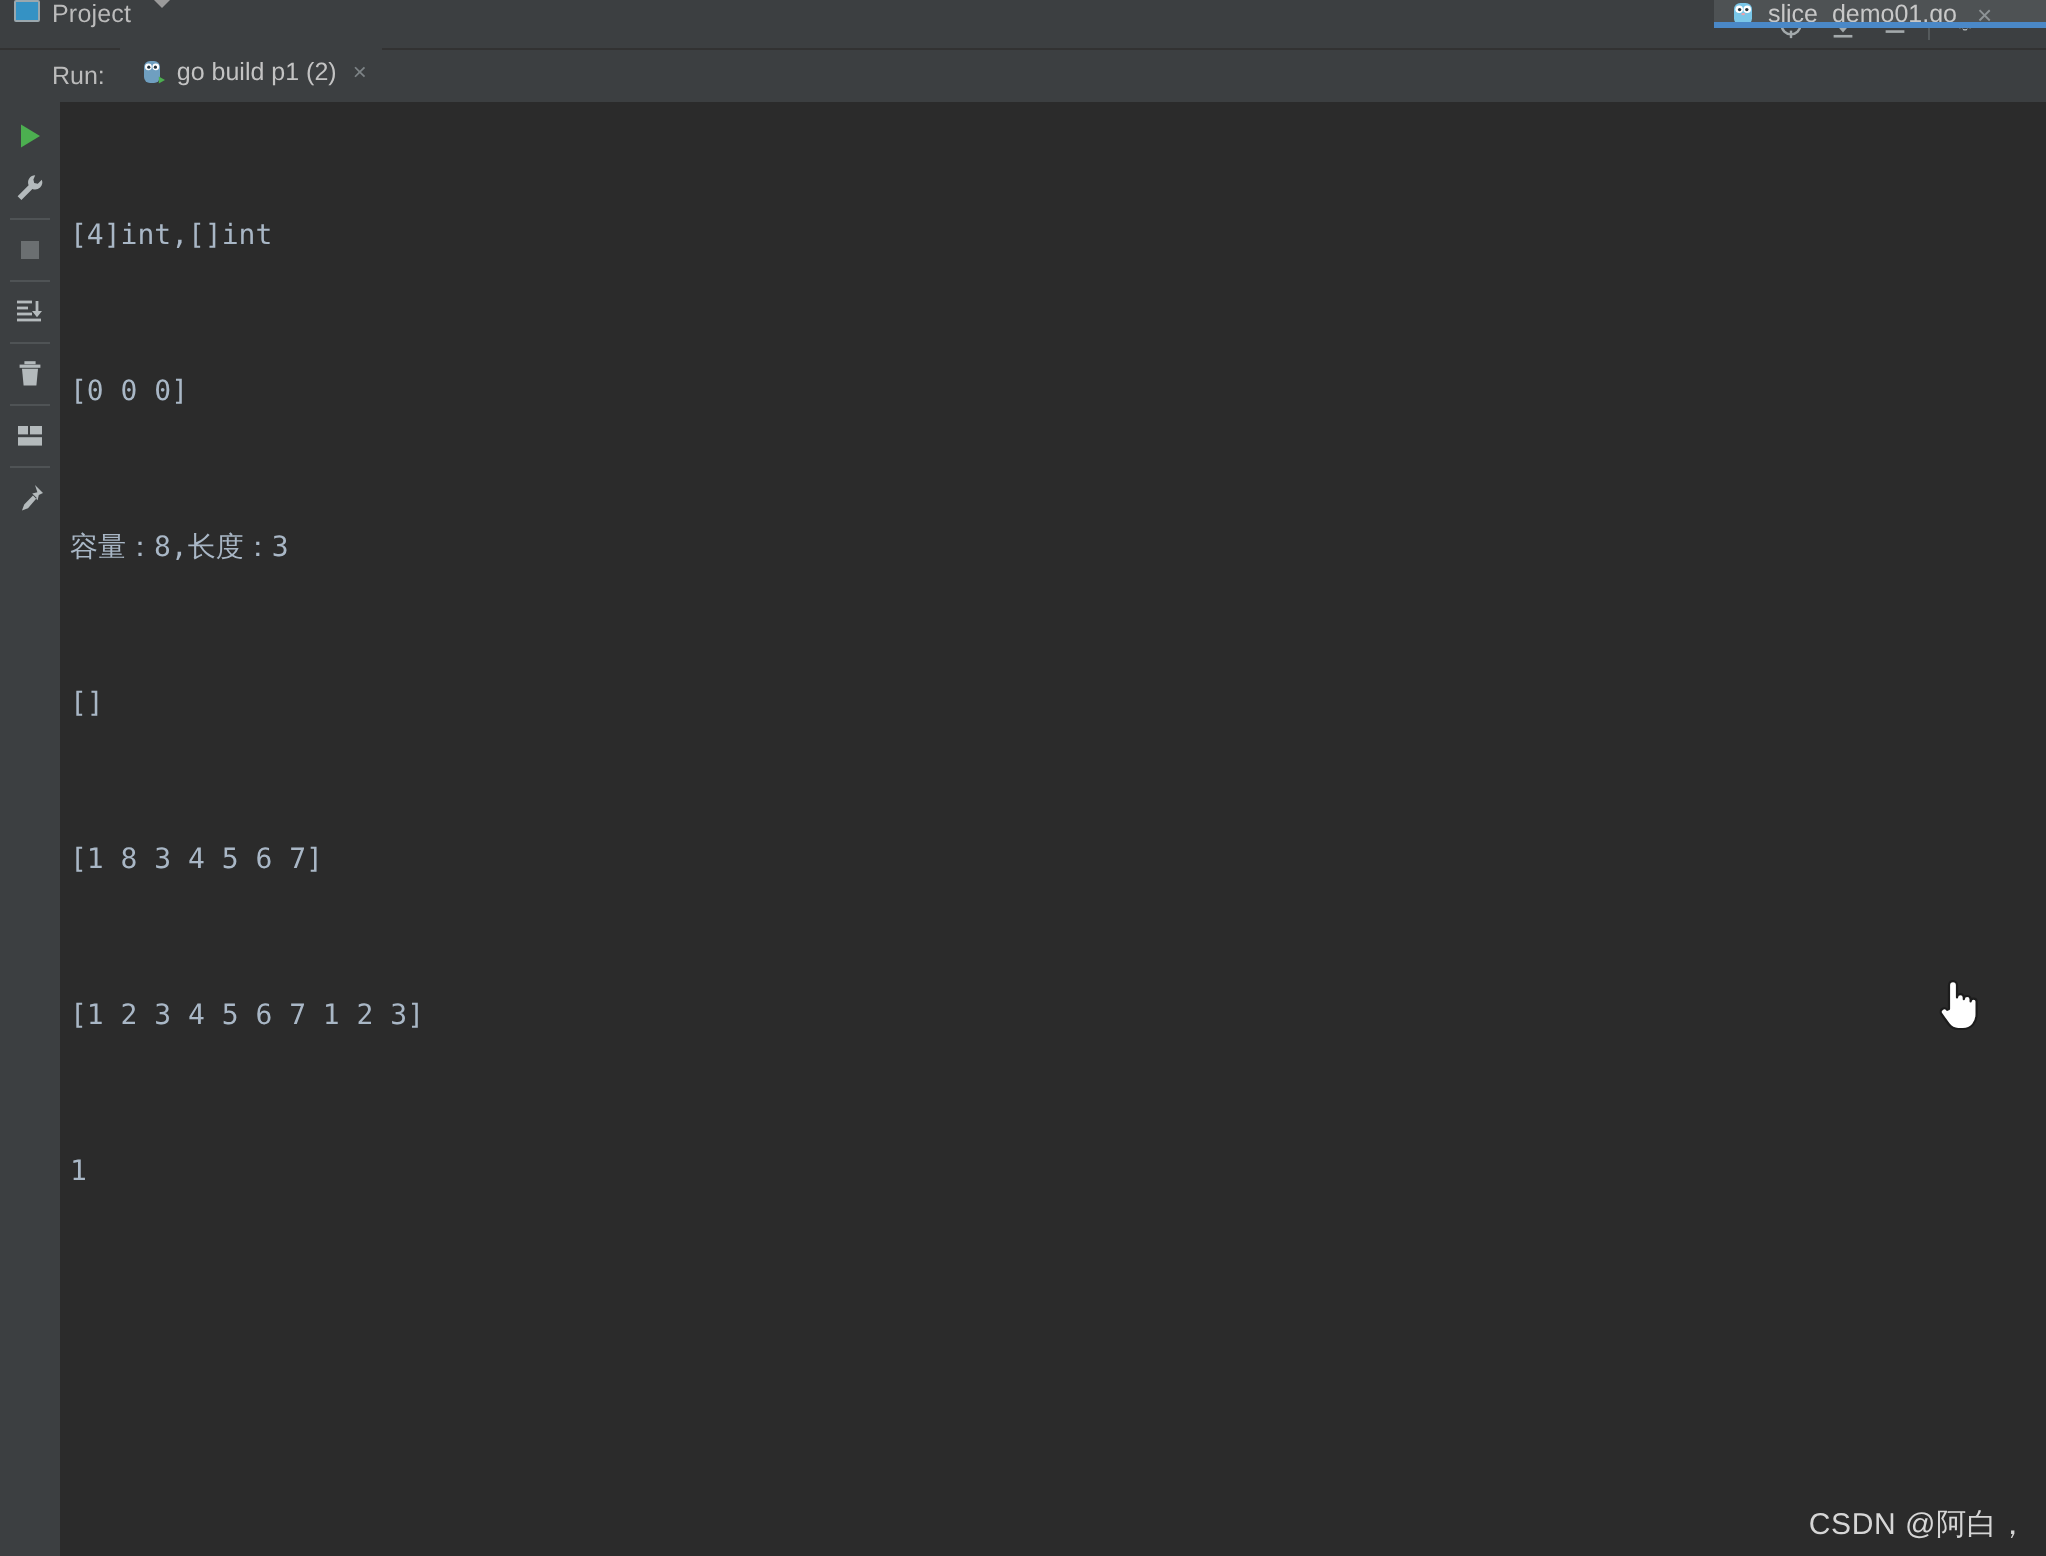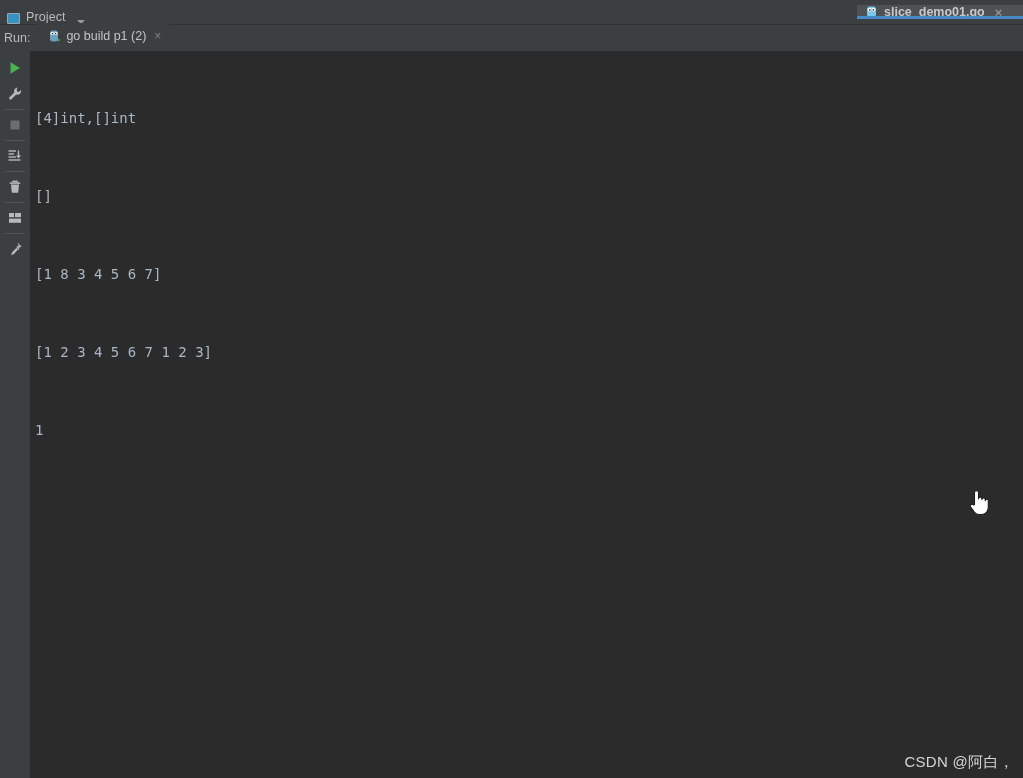--- a/index.html
+++ b/index.html
@@ -28,21 +28,21 @@
     position: relative;
     height: 24px;
     background: #3c3f41;
     display: flex;
     align-items: center;
     flex: 0 0 auto;
     border-bottom: 1px solid #323232;
   }
   .project-btn {
     display: flex;
-    align-items: flex-end;
+    align-items: flex-start;
     gap: 6px;
     padding: 0 8px 0 7px;
     height: 24px;
     cursor: default;
   }
   .proj-icon {
     width: 13px; height: 11px;
     border: 1px solid #9aa7ad;
     background: #3592c4;
     border-radius: 1px;
@@ -83,22 +83,21 @@
     background: #555a5c;
     margin: 0 4px;
   }
 
   
   .tabstrip {
     position: absolute;
     right: 0; top: 0;
     height: 24px;
     display: flex;
-    align-items: center;
-    font-weight: bold;
+    align-items: flex-start;
   }
   .etab {
     position: relative;
     display: flex;
     align-items: center;
     gap: 6px;
     padding: 0 8px 0 8px;
     background: #4e5254;
     min-width: 150px;
   }
@@ -133,21 +132,21 @@
     position: relative;
     height: 26px;
     background: #3c3f41;
     display: flex;
     align-items: center;
     flex: 0 0 auto;
   }
   .run-label {
     color: #bbbbbb;
     font-size: 12.5px;
-    padding-left: 4px;
+    padding-left: 26px;
     padding-right: 8px;
     text-align: center;
   }
   .run-tab {
     position: relative;
     display: flex;
     align-items: center;
     gap: 5px;
     height: 26px;
     padding: 0 8px 4px 10px;
@@ -402,20 +401,22 @@
       <div class="gicon">
         <svg width="16" height="16" viewBox="0 0 16 16">
           <path d="M10.5 1.5l4 4-2.1 1-.6 2.6-2.3-2.3-4.4 4.4-1.1 3 3-1.1L11.4 8 9.1 5.7l2.6-.6z" fill="#b4babc"></path>
         </svg>
       </div>
     </div>
 
     <div class="console">
       <div class="clines">
         <div class="cline">[4]int,[]int</div>
+        <div class="cline">[0 0 0]</div>
+        <div class="cline">容量：8,长度：3</div>
         <div class="cline">[]</div>
         <div class="cline">[1 8 3 4 5 6 7]</div>
         <div class="cline">[1 2 3 4 5 6 7 1 2 3]</div>
         <div class="cline">1</div>
         
         
         
         
         
         

